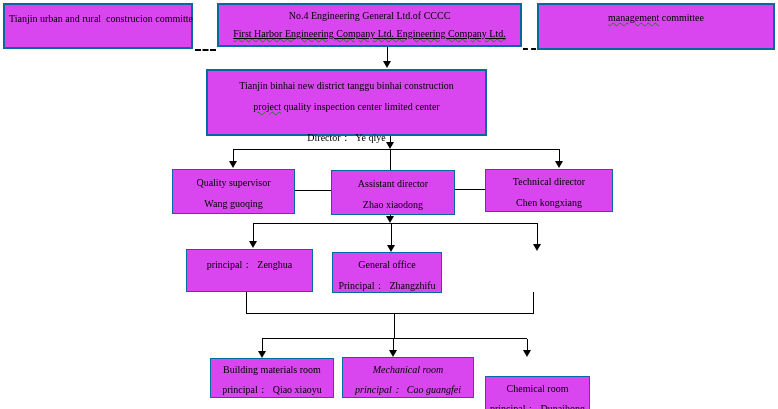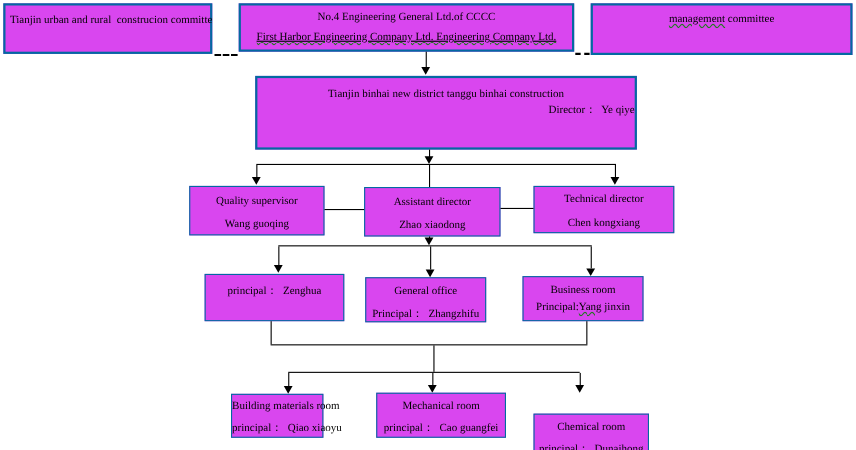--- a/index.html
+++ b/index.html
@@ -19,37 +19,37 @@
   .dash{position:absolute;border-top:2px dashed #000;height:0;}
   .ah{position:absolute;width:0;height:0;border-left:4px solid transparent;border-right:4px solid transparent;border-top:7px solid #000;}
 
   
   .b1{left:3px;top:3px;width:190px;height:46px;}
   .b1 .bl{margin-top:8px;}
   .b2{left:217px;top:3px;width:305px;height:44px;}
   .b2 .l1{margin-top:5px;} .b2 .l2{margin-top:6px;}
   .b3{left:537px;top:3px;width:238px;height:47px;}
   .b3 .l1{margin-top:8px;} .b3 .l2{margin-top:7px;}
-  .b4{left:232px;top:69px;width:347px;height:67px;}
-  .b4 .l1{margin-top:9px;} .b4 .l2{margin-top:9px;} .b4 .l3{margin-top:3px;text-align:right;}
+  .b4{left:206px;top:69px;width:281px;height:67px;}
+  .b4 .l1{margin-top:9px;} .b4 .l2{margin-top:9px;} .b4 .l3{margin-top:19px;}
   .b5{left:172px;top:169px;width:123px;height:45px;}
   .b5 .l1{margin-top:7px;} .b5 .l2{margin-top:9px;}
   .b6{left:331px;top:170px;width:124px;height:45px;}
   .b6 .l1{margin-top:7px;} .b6 .l2{margin-top:9px;}
   .b7{left:485px;top:169px;width:128px;height:43px;}
   .b7 .l1{margin-top:6px;} .b7 .l2{margin-top:9px;}
   .b8{left:186px;top:249px;width:127px;height:43px;}
   .b8 .l1{margin-top:8px;} .b8 .l2{margin-top:9px;}
   .b9{left:332px;top:252px;width:110px;height:41px;}
   .b9 .l1{margin-top:6px;} .b9 .l2{margin-top:9px;}
   .b10{left:475px;top:251px;width:110px;height:41px;}
   .b10 .l1{margin-top:6px;} .b10 .l2{margin-top:4px;}
-  .b11{left:210px;top:358px;width:84px;height:40px;}
+  .b11{left:210px;top:358px;width:124px;height:40px;}
   .b11 .l1{margin-top:5px;} .b11 .l2{margin-top:8px;}
-  .b12{left:342px;top:357px;width:118px;height:41px;}
+  .b12{left:342px;top:357px;width:132px;height:41px;font-style:italic;}
   .b12 .l1{margin-top:6px;} .b12 .l2{margin-top:8px;}
   .b13{left:485px;top:376px;width:105px;height:41px;}
   .b13 .l1{margin-top:6px;} .b13 .l2{margin-top:8px;}
 </style>
 </head>
 <body>
 
 <div id="stage">
 
   <div class="box thick b1">
@@ -66,20 +66,21 @@
   </div>
 
   <div class="dash" style="left:195px;top:49px;width:21px;"></div>
   <div class="dash" style="left:523px;top:48px;width:13px;"></div>
 
   <div class="ln" style="left:387px;top:47px;width:1px;height:15px;"></div>
   <div class="ah" style="left:383px;top:61px;"></div>
 
   <div class="box thick b4">
     <div class="bl l1">Tianjin binhai new district tanggu binhai construction</div>
+    <div class="bl l2"><span class="wavy">project</span><span> quality inspection center limited center</span></div>
     <div class="bl l3">Director：  Ye qiye</div>
   </div>
 
   <div class="ln" style="left:390px;top:136px;width:1px;height:7px;"></div>
   <div class="ah" style="left:386px;top:142px;"></div>
 
   <div class="ln" style="left:233px;top:149px;width:327px;height:1px;"></div>
   <div class="ln" style="left:233px;top:150px;width:1px;height:12px;"></div>
   <div class="ah" style="left:229px;top:161px;"></div>
   <div class="ln" style="left:559px;top:150px;width:1px;height:12px;"></div>
@@ -113,24 +114,20 @@
   <div class="ln" style="left:537px;top:224px;width:1px;height:20px;"></div>
   <div class="ah" style="left:533px;top:244px;"></div>
 
   <div class="box b8">
     <div class="bl l2">principal：  Zenghua</div>
   </div>
   <div class="box b9">
     <div class="bl l1">General office</div>
     <div class="bl l2">Principal：  Zhangzhifu</div>
   </div>
-  <div class="box b10">
-    <div class="bl l1">Business room</div>
-    <div class="bl l2"><span>Principal:</span><span class="wavy">Yang</span><span> jinxin</span></div>
-  </div>
 
   <div class="ln" style="left:246px;top:292px;width:1px;height:21px;"></div>
   <div class="ln" style="left:533px;top:292px;width:1px;height:21px;"></div>
   <div class="ln" style="left:246px;top:313px;width:288px;height:1px;"></div>
   <div class="ln" style="left:394px;top:314px;width:1px;height:24px;"></div>
 
   <div class="ln" style="left:262px;top:338px;width:265px;height:1px;"></div>
   <div class="ln" style="left:262px;top:339px;width:1px;height:12px;"></div>
   <div class="ah" style="left:258px;top:351px;"></div>
   <div class="ln" style="left:393px;top:339px;width:1px;height:11px;"></div>

